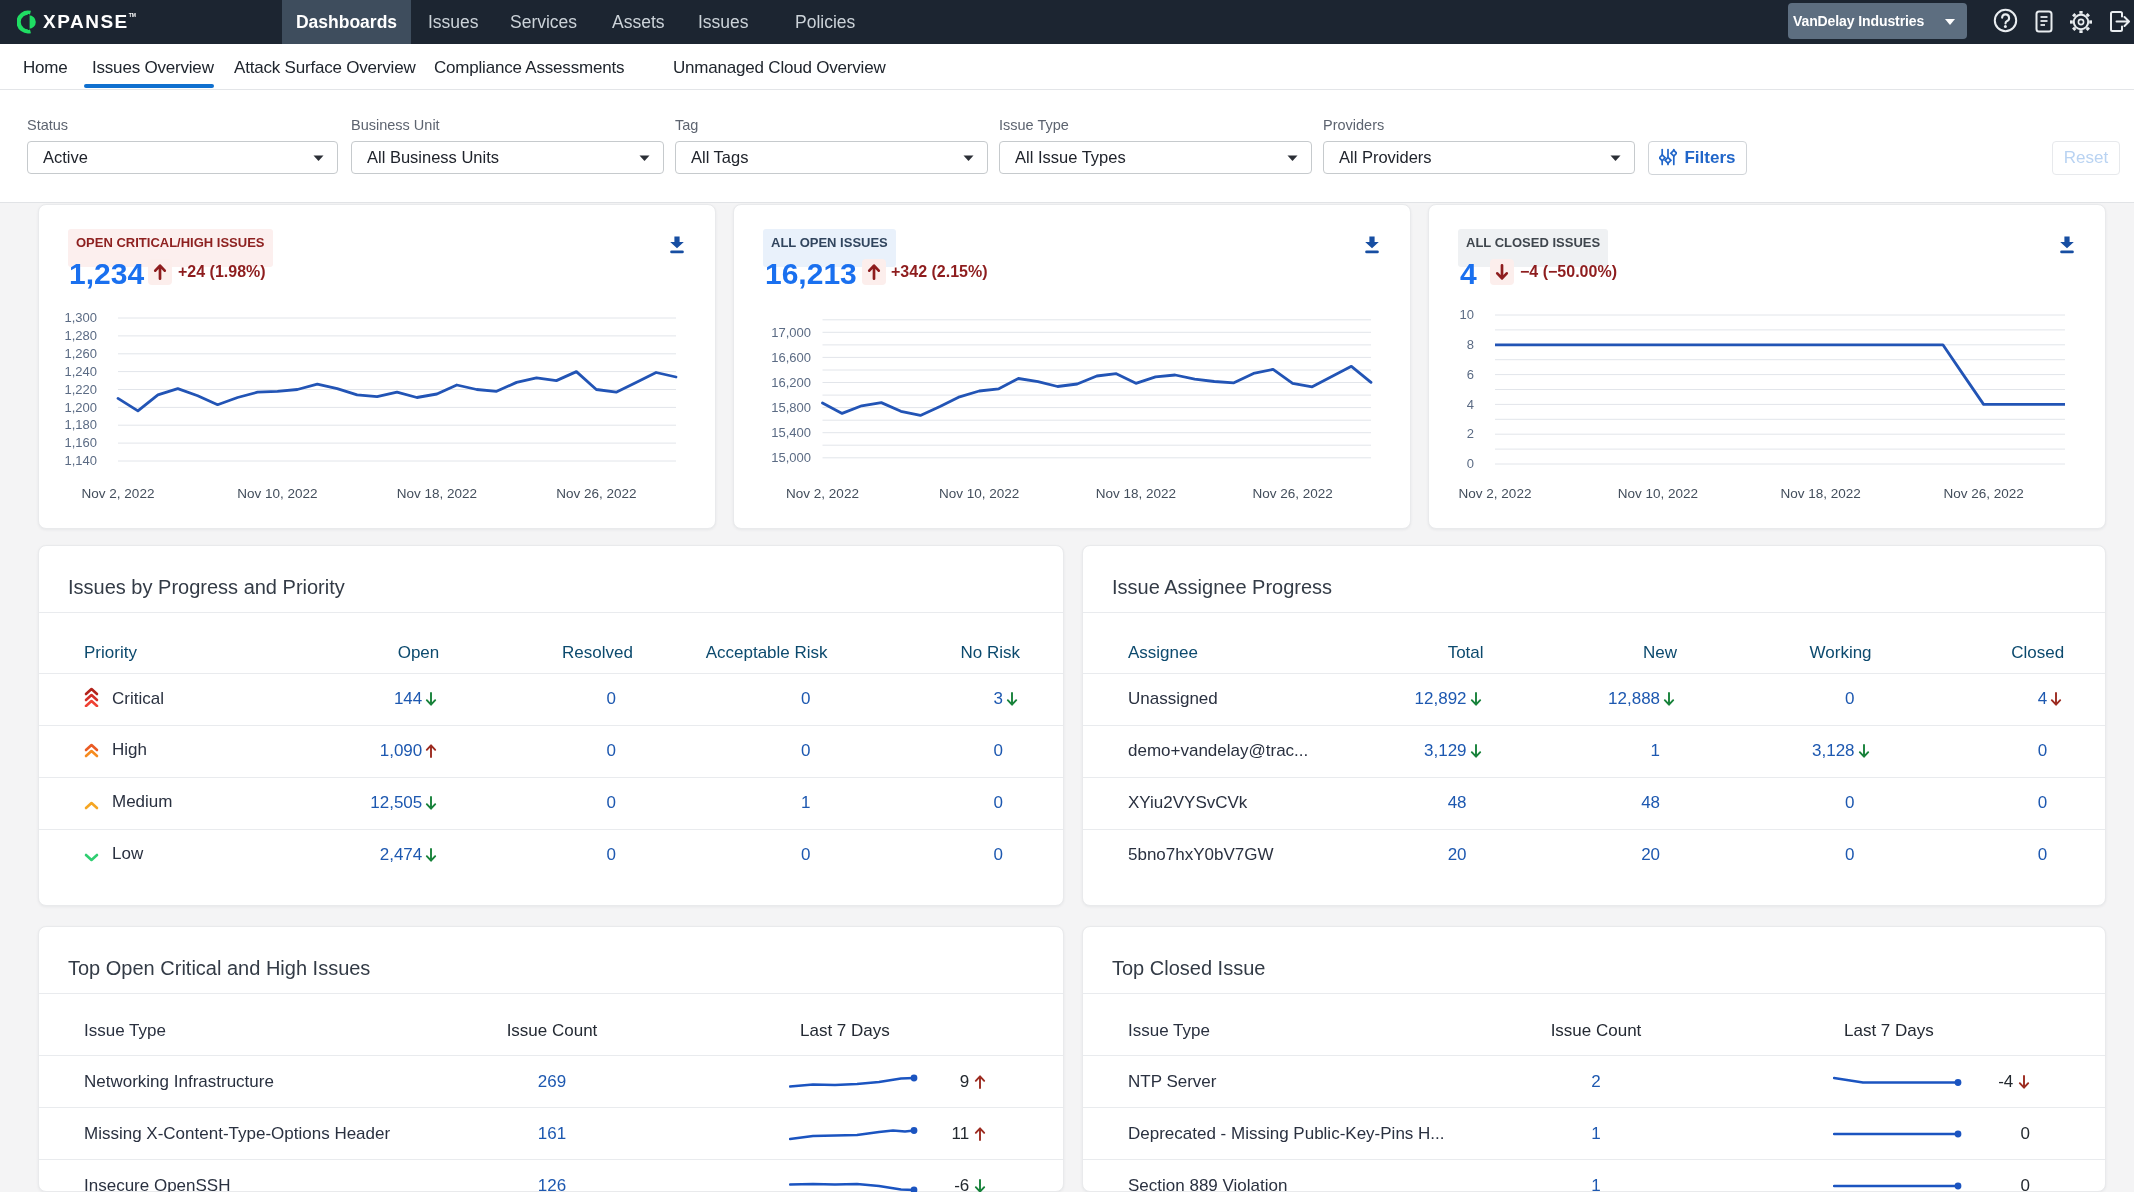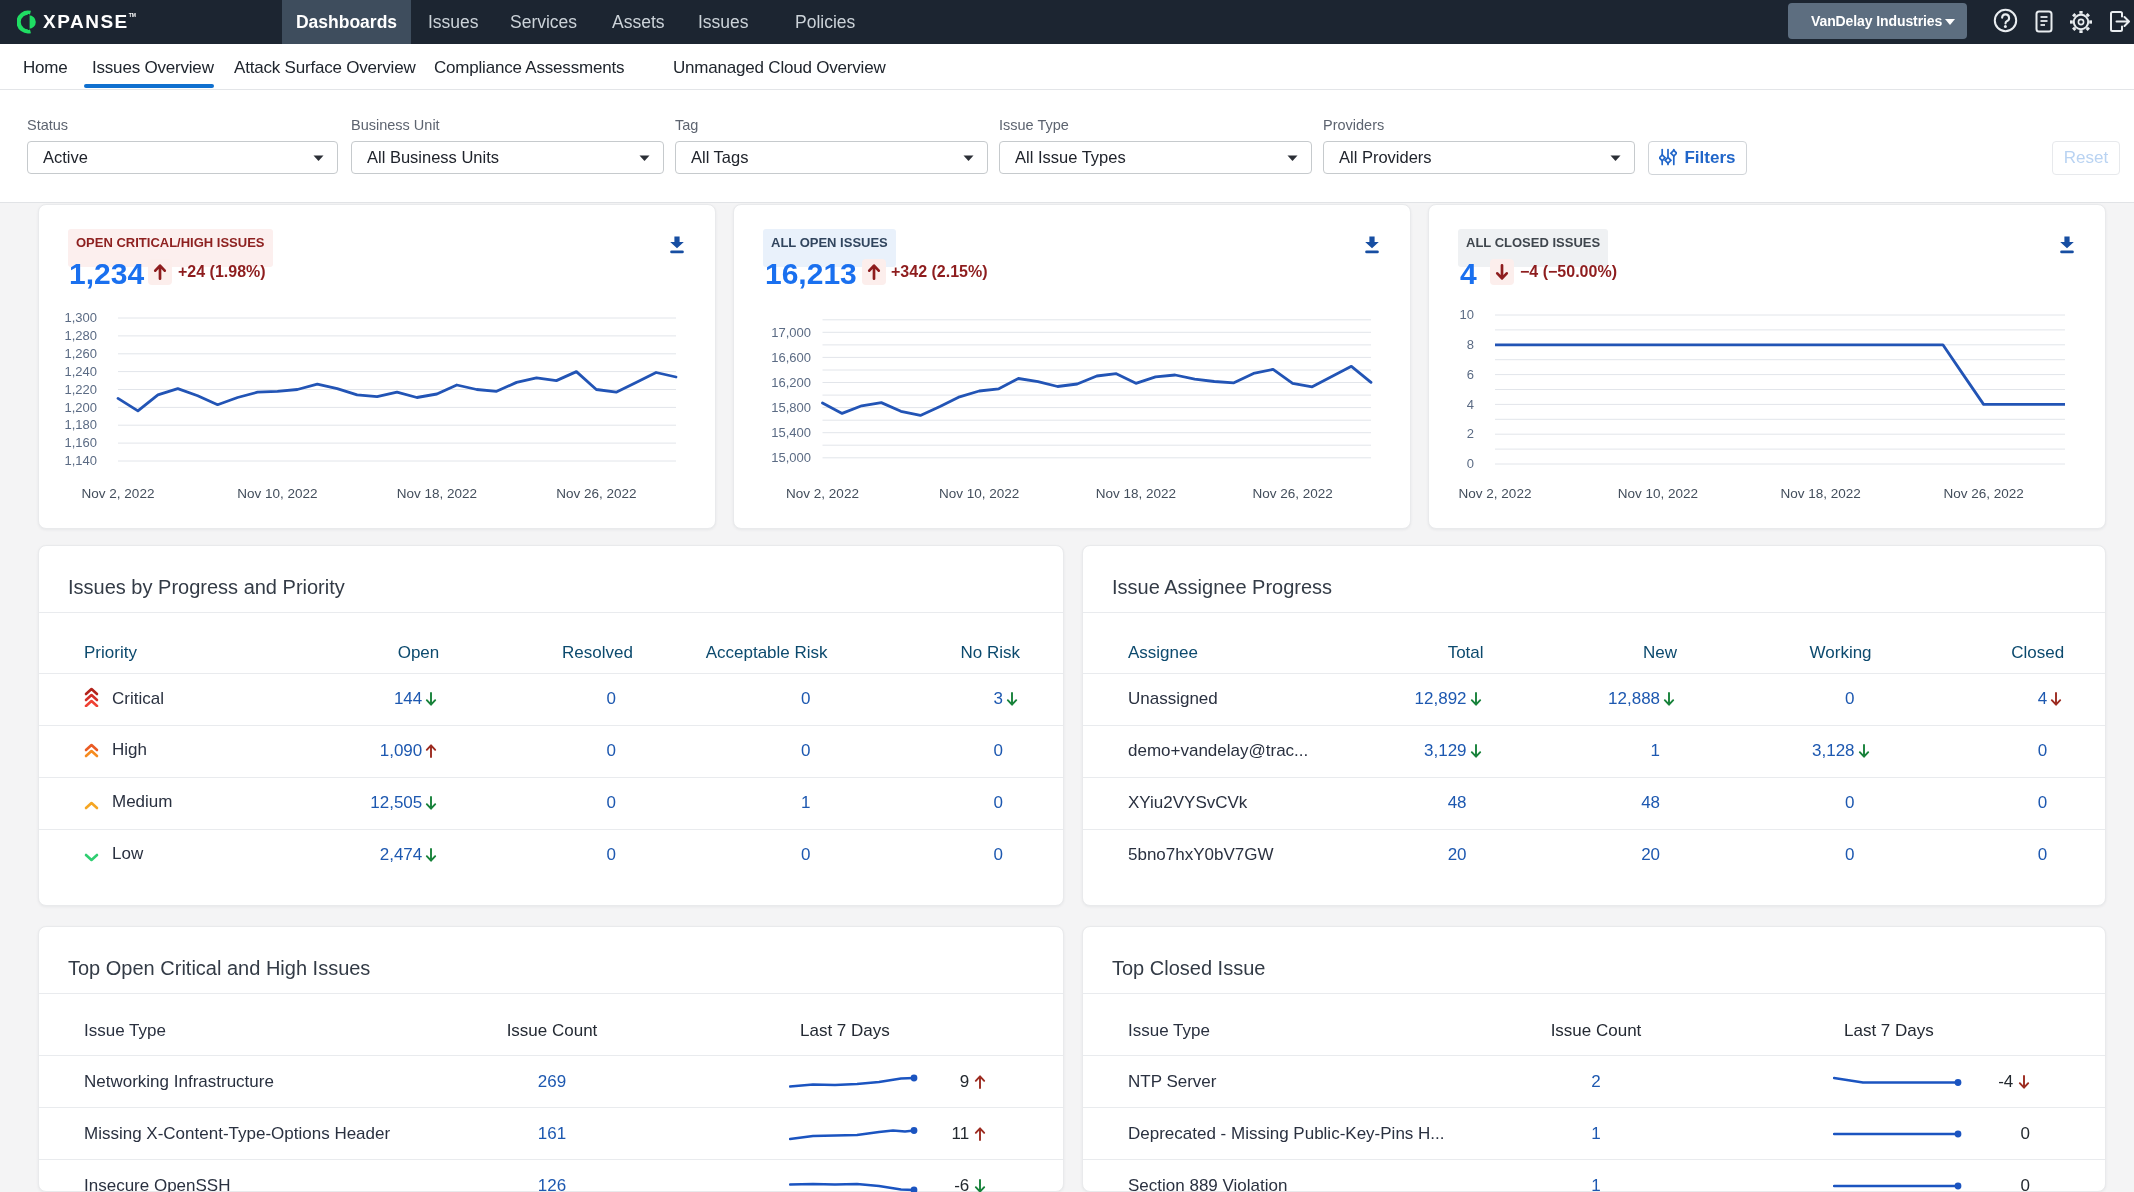--- a/index.html
+++ b/index.html
@@ -1,21 +1,21 @@
 <!DOCTYPE html>
 <html><head><meta charset="utf-8"><style>
 * { margin:0; padding:0; box-sizing:border-box; }
 html,body { width:2134px; height:1192px; overflow:hidden; font-family:"Liberation Sans", sans-serif; background:#f4f4f5; }
 .topbar { position:absolute; left:0; top:0; width:2134px; height:44px; background:#1c2531; }
 .logo { position:absolute; left:17px; top:10px; }
 .logotxt { position:absolute; left:43px; top:11px; color:#fff; font-size:19px; font-weight:bold; letter-spacing:1.5px; }
 .tm { font-size:5px; vertical-align:top; letter-spacing:0; position:relative; top:1px; }
 .navact { position:absolute; top:0; height:44px; background:#3e4d5d; color:#fff; font-weight:bold; font-size:17.5px; text-align:center; line-height:44px; }
 .navit { position:absolute; top:0; height:44px; color:#ccd3d9; font-size:17.5px; line-height:44px; }
-.vdbtn { position:absolute; left:1788px; top:3px; width:179px; height:36px; background:#5d6e80; border-radius:4px; color:#fff; font-size:14px; font-weight:bold; letter-spacing:-0.1px; line-height:36px; text-align:left; padding-left:23px; }
+.vdbtn { position:absolute; left:1788px; top:3px; width:179px; height:36px; background:#5d6e80; border-radius:4px; color:#fff; font-size:14px; font-weight:bold; letter-spacing:-0.1px; line-height:36px; text-align:left; padding-left:5px; }
 .vdbtn svg { position:absolute; right:11px; top:15px; }
 .tico { position:absolute; top:9px; }
 .tabrow { position:absolute; left:0; top:44px; width:2134px; height:46px; background:#fff; border-bottom:1px solid #e3e5e8; }
 .tab { position:absolute; top:0; height:46px; line-height:48px; font-size:17px; letter-spacing:-0.2px; color:#20262e; }
 .tabline { position:absolute; top:40px; height:4px; background:#1070cf; border-radius:2px; }
 .filters { position:absolute; left:0; top:90px; width:2134px; height:113px; background:#fff; border-bottom:1px solid #e1e3e6; }
 .flabel { position:absolute; top:27px; font-size:14.5px; color:#5d6470; }
 .fsel { position:absolute; top:51px; height:33px; border:1px solid #c6cacd; border-radius:4px; background:#fff; font-size:16.5px; color:#20242c; line-height:31px; padding-left:15px; }
 .fsel .caret { position:absolute; right:13px; top:13px; }
 .fbtn { position:absolute; top:51px; height:34px; border:1px solid #d0d4d8; border-radius:4px; background:#fff; color:#2166c9; font-size:17px; font-weight:bold; line-height:32px; text-align:center; }

